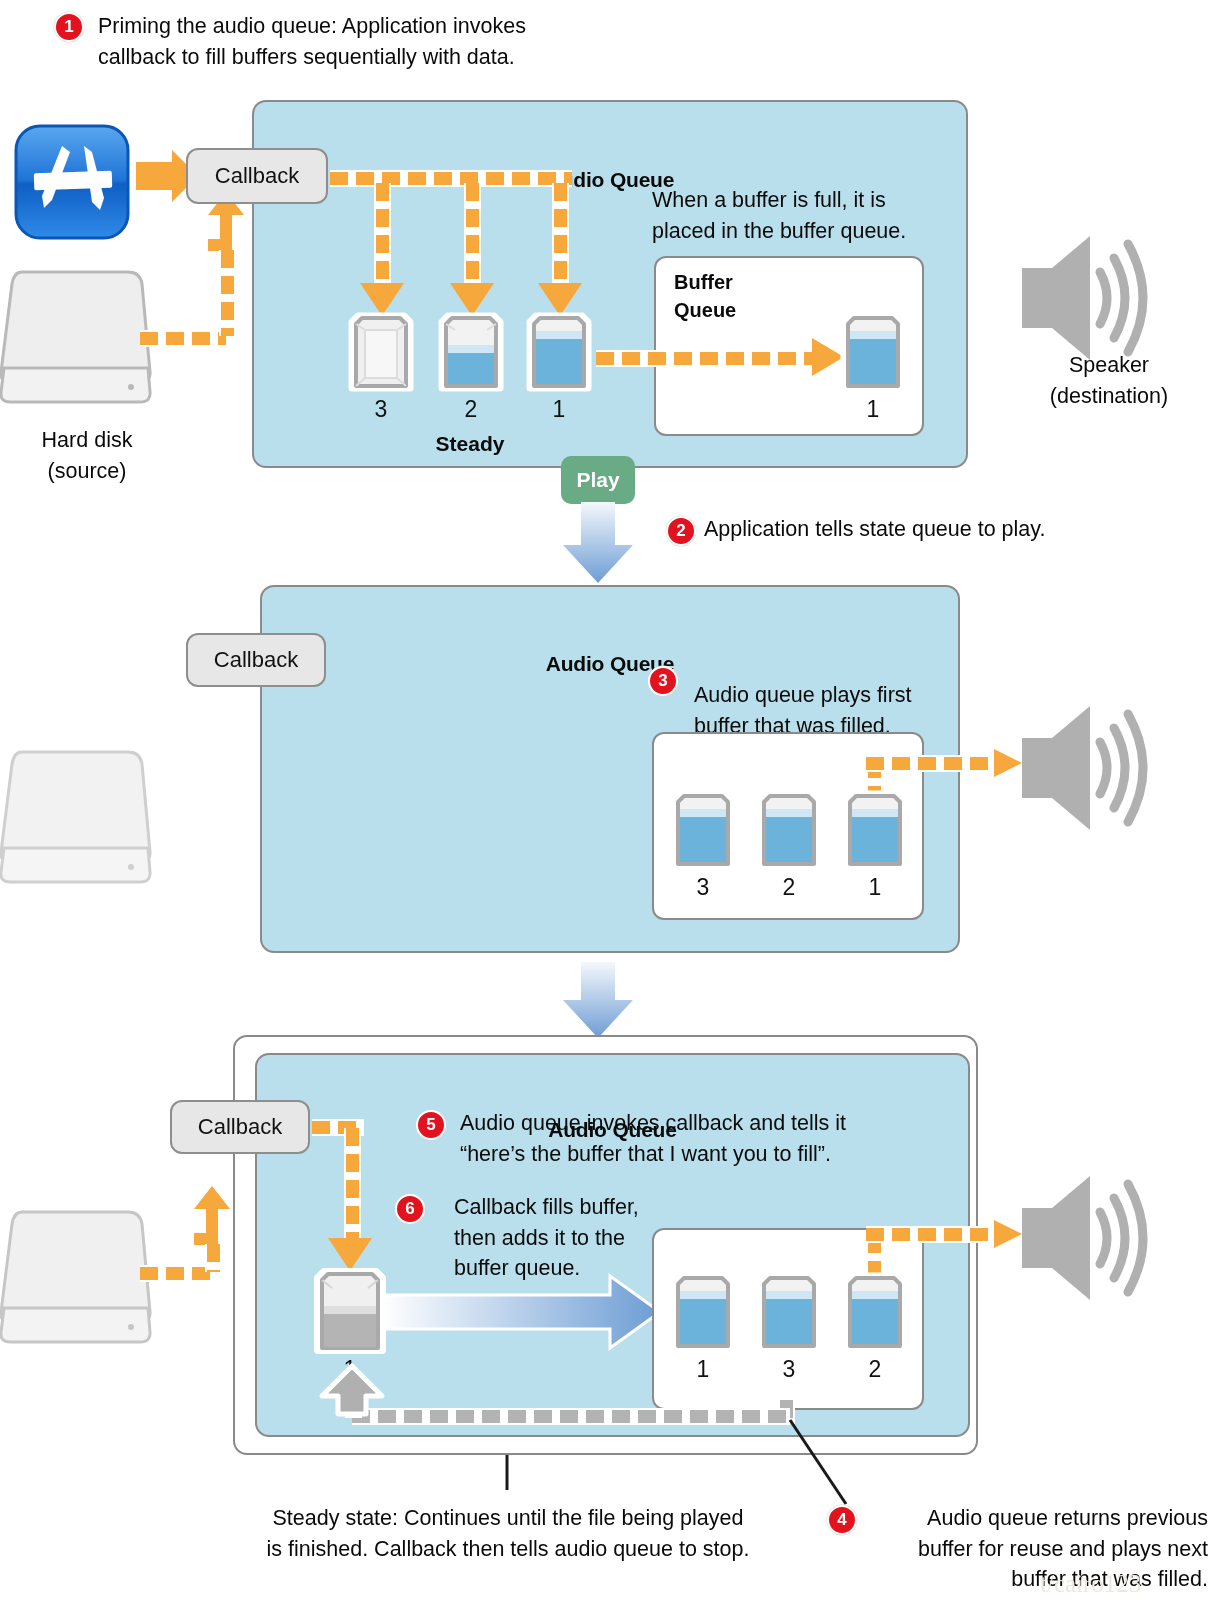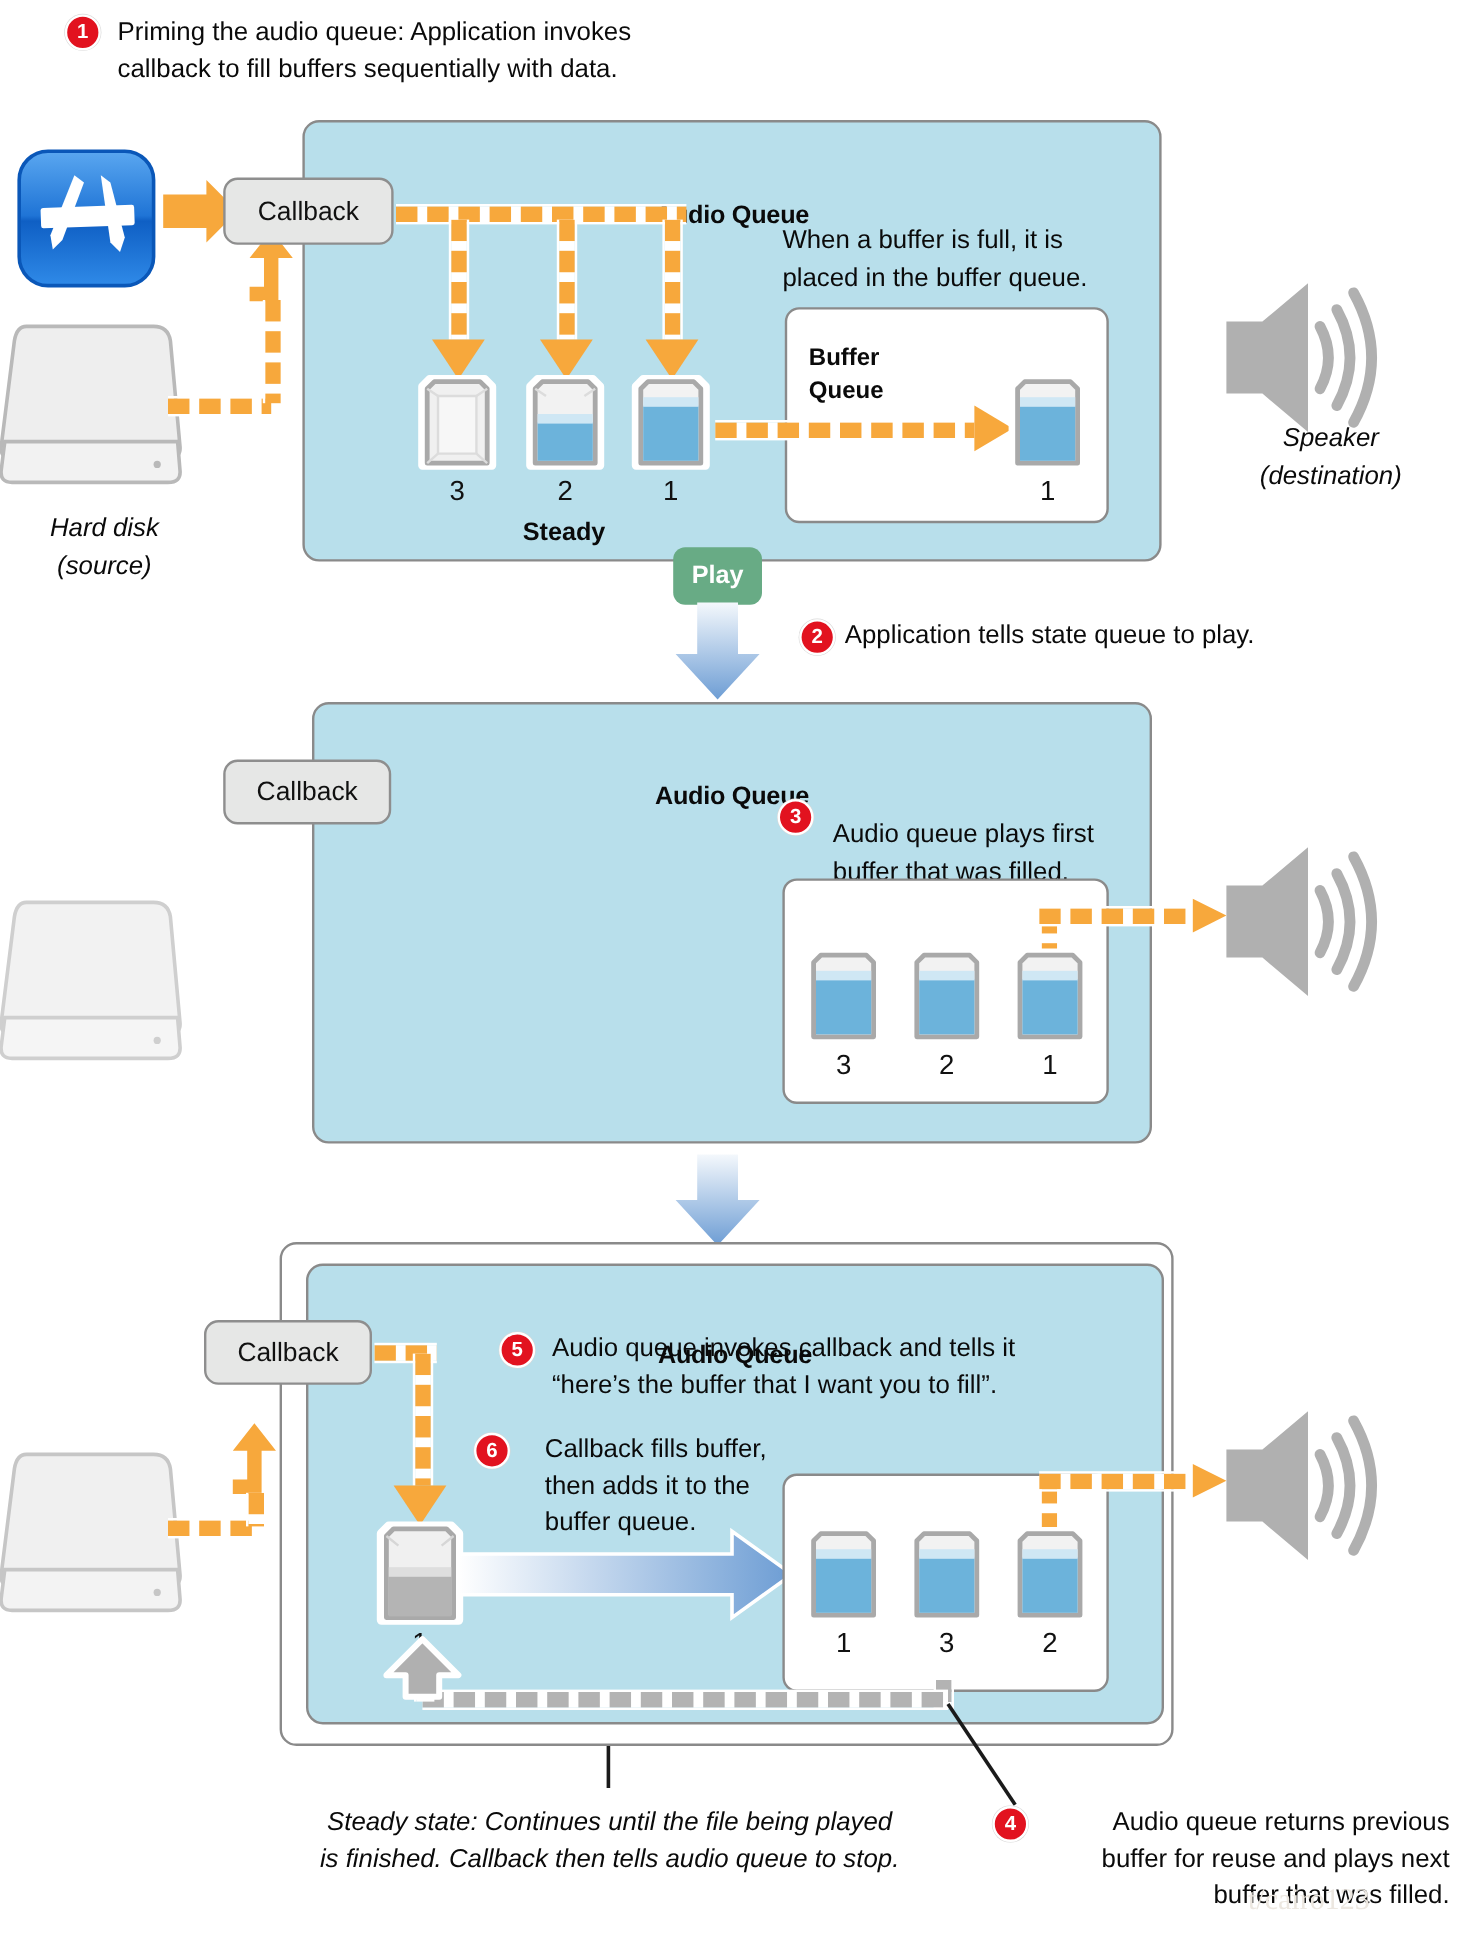--- a/index.html
+++ b/index.html
@@ -45,21 +45,20 @@
     border: 2px solid #8a8a8a;
     border-radius: 12px;
     box-sizing: border-box;
   }
   .bq-label {
     position: absolute;
     font-size: 20px;
     font-weight: bold;
     line-height: 1.42;
     white-space: pre-line;
-    margin-top: 16px;
   }
 
   
   .callback {
     position: absolute;
     background: #e6e7e6;
     border: 2px solid #8e8e8e;
     border-radius: 12px;
     box-sizing: border-box;
     display: flex;
@@ -106,21 +105,20 @@
     color: #0a0a0a;
   }
 
   
   .caption {
     position: absolute;
     font-size: 21.5px;
     line-height: 1.45;
     white-space: pre-line;
     text-align: center;
-    font-style: italic;
   }
 
   
   .buf-num {
     position: absolute;
     font-size: 23px;
     text-align: center;
     color: #111;
   }
   .bold-lbl {

